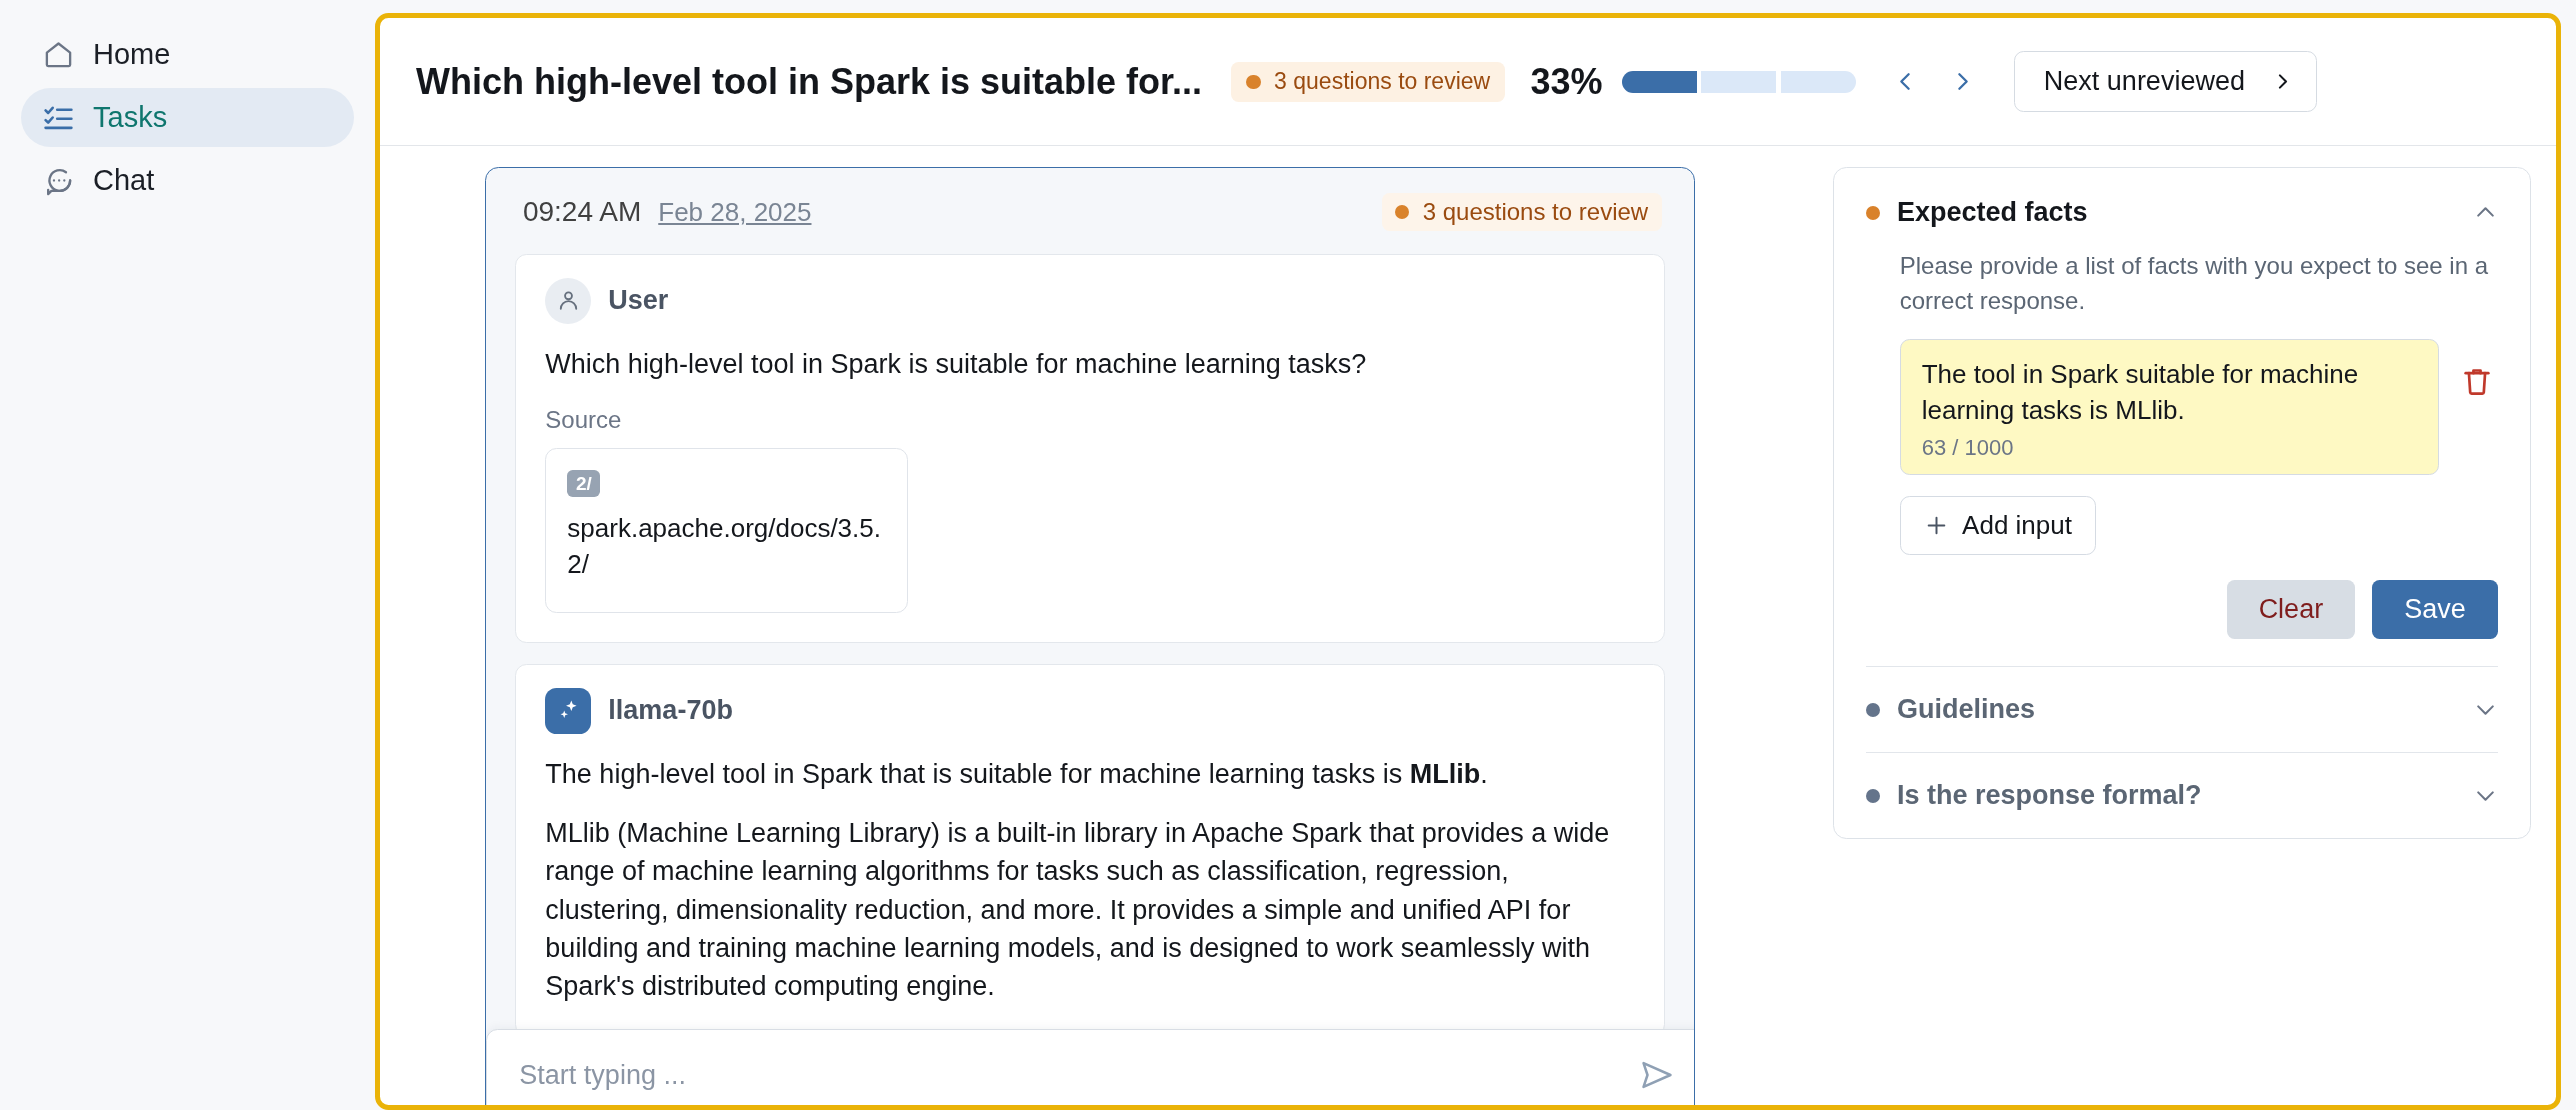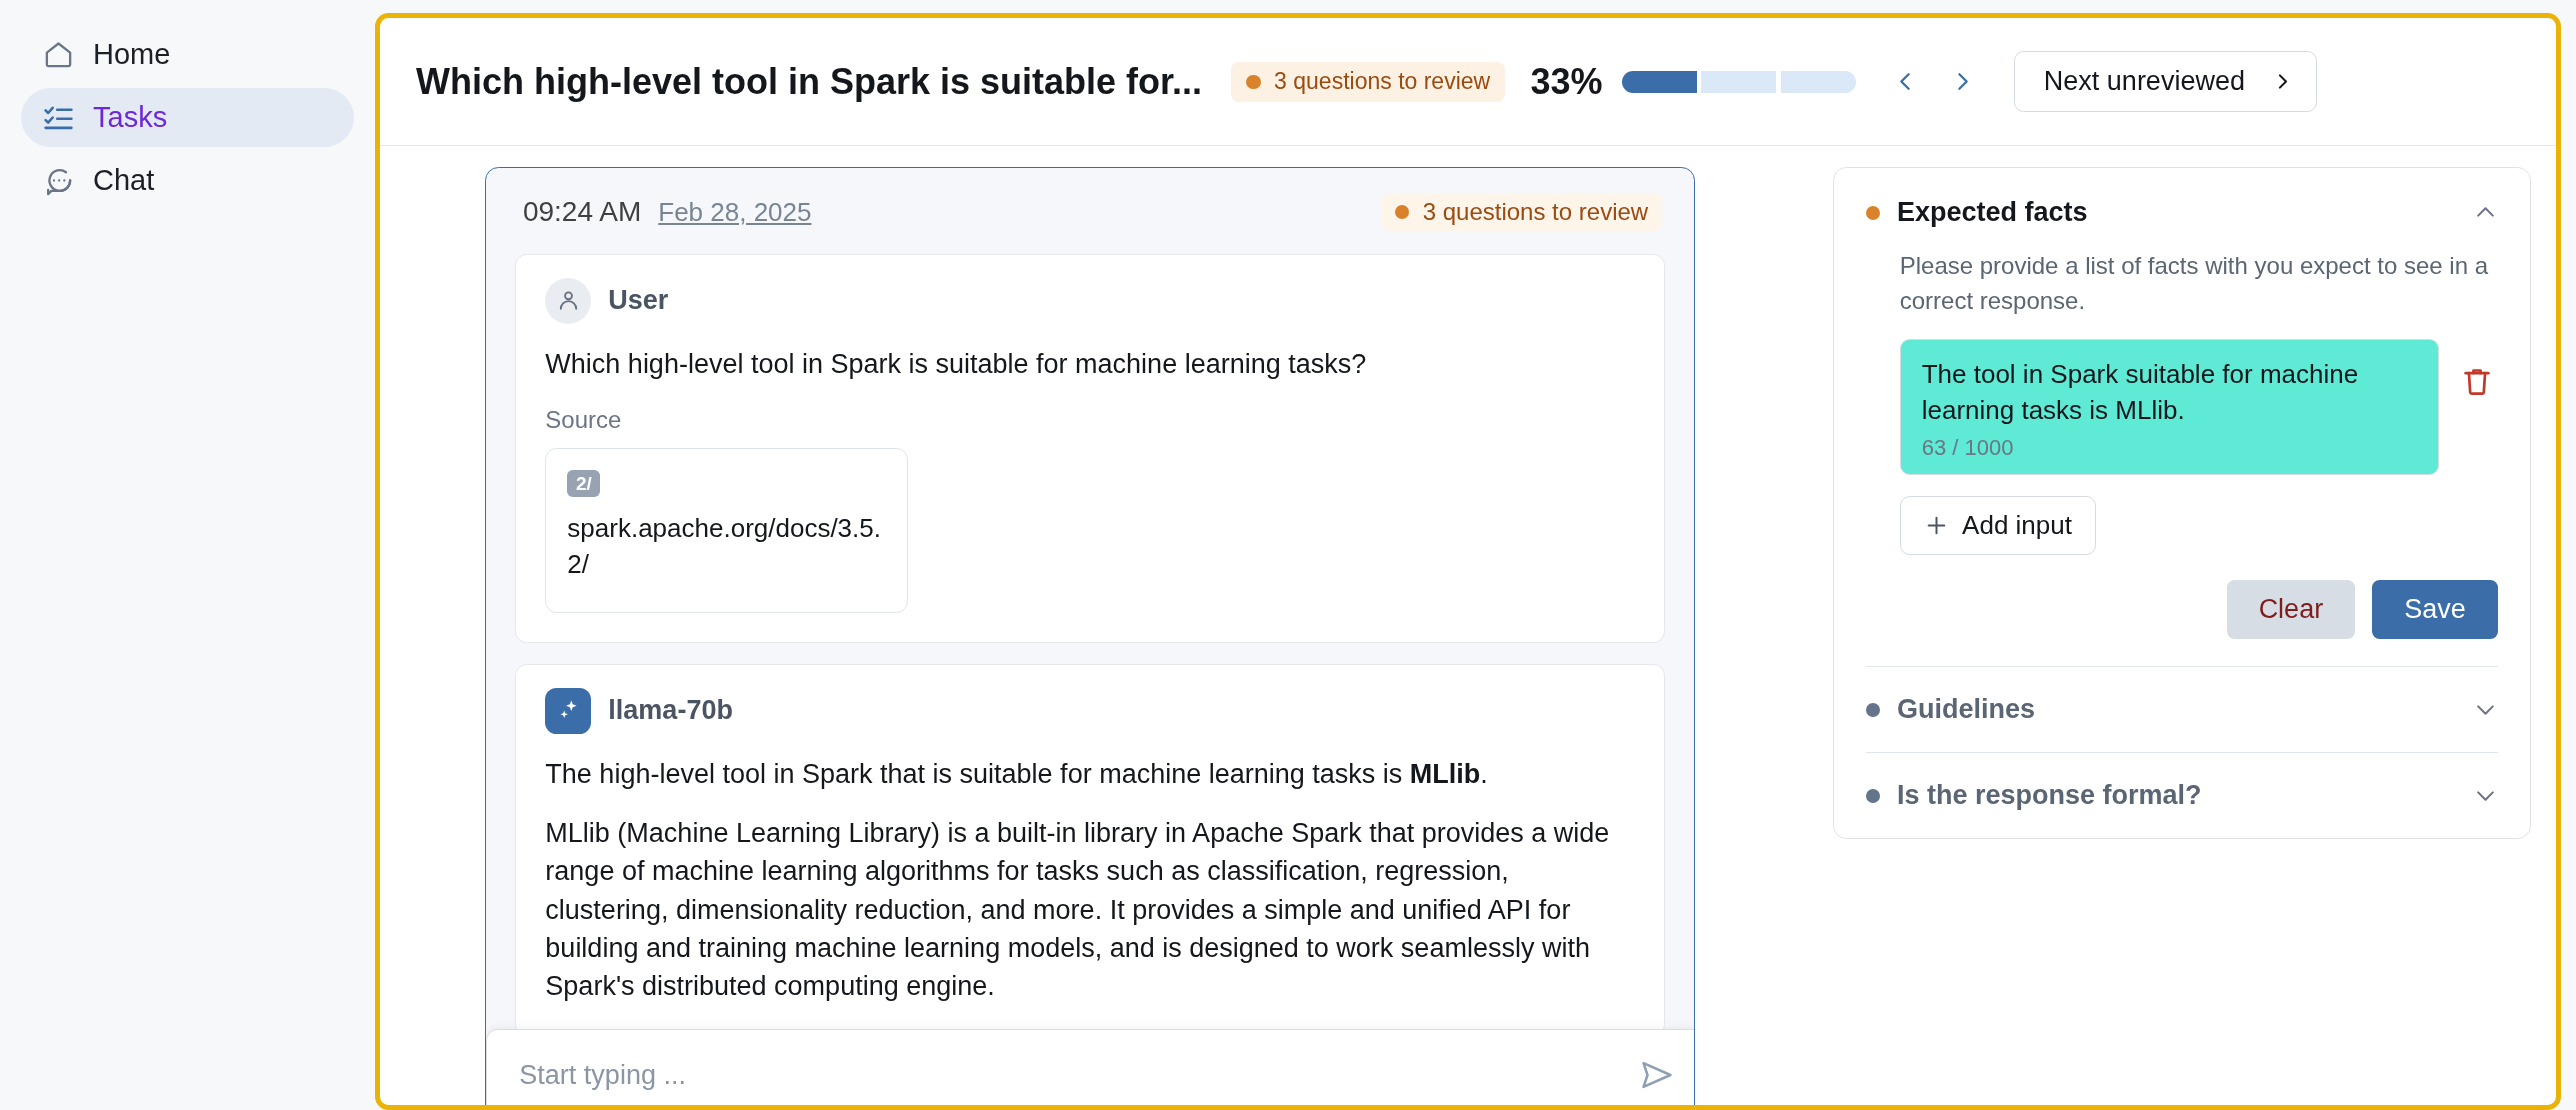--- a/index.html
+++ b/index.html
@@ -19,21 +19,21 @@
     display: flex; flex-direction: column; gap: 3.8px;
   }
   .nav-item {
     display: flex; align-items: center; gap: 19px;
     height: 59px; padding: 0 21px;
     border-radius: 30px;
     cursor: pointer;
     color: #1b1f26;
     font-size: 29px;
   }
-  .nav-item.active { background: #e3eaf3; color: #6d28d9; }
+  .nav-item.active { background: #e3eaf3; color: #0f766e; }
   .nav-ico { width: 32px; height: 32px; flex: 0 0 32px; display: flex; align-items: center; justify-content: center; }
   .nav-ico svg { width: 31px; height: 31px; display: block; }
 
   
   .main {
     flex: 1; min-width: 0;
     margin: 13.4px 15.3px 0 0;
     background: #ffffff;
     border: 5px solid #eab308;
     border-radius: 13.4px;
@@ -175,21 +175,21 @@
   }
   .sec-title { font-size: 27px; font-weight: bold; color: #14171c; flex: 1; }
   .sec-title.muted { color: #5b6674; }
   .caret { width: 25px; height: 25px; color: #6b7586; flex: 0 0 25px; }
   .caret svg { width: 25px; height: 25px; display: block; }
   .sec-desc { font-size: 24px; color: #5b6674; line-height: 1.44; margin: 21px 0 21px 34px; }
 
   .fact-row { display: flex; align-items: flex-start; gap: 21px; margin-left: 34px; }
   .fact-box {
     flex: 1; border: 1px solid #d5dbe3; border-radius: 9.6px;
-    padding: 17px 21px 13.4px 21px; background: #5eead4;
+    padding: 17px 21px 13.4px 21px; background: #fef9c3;
   }
   .fact-val { font-size: 26px; color: #14171c; line-height: 1.38; }
   .fact-count { font-size: 22px; color: #6b7586; margin-top: 5.7px; }
   .trash { width: 38px; height: 38px; color: #c0392b; cursor: pointer; margin-top: 25px; flex: 0 0 38px; }
   .trash svg { width: 34px; height: 34px; display: block; }
 
   .add-btn {
     display: inline-flex; align-items: center; gap: 13.4px;
     border: 1px solid #d5dbe3; border-radius: 9.6px; background: #fff;
     height: 59px; padding: 0 23px; margin: 21px 0 0 34px;

